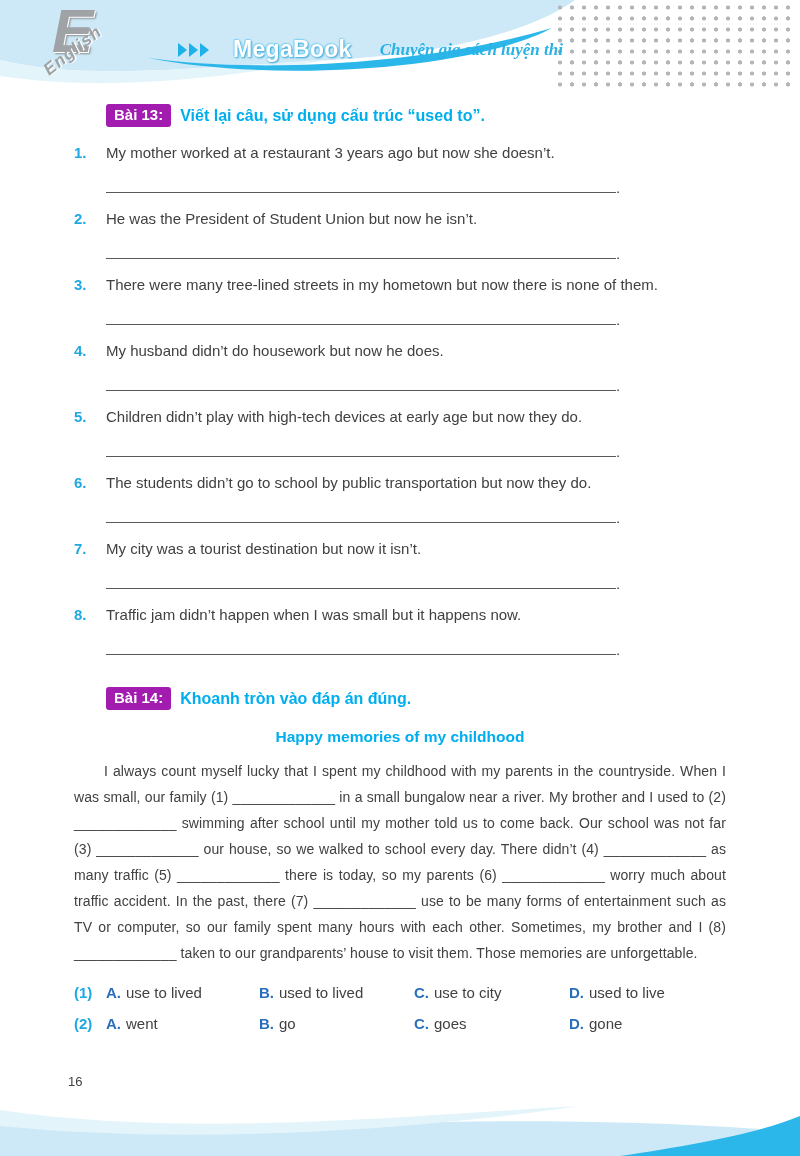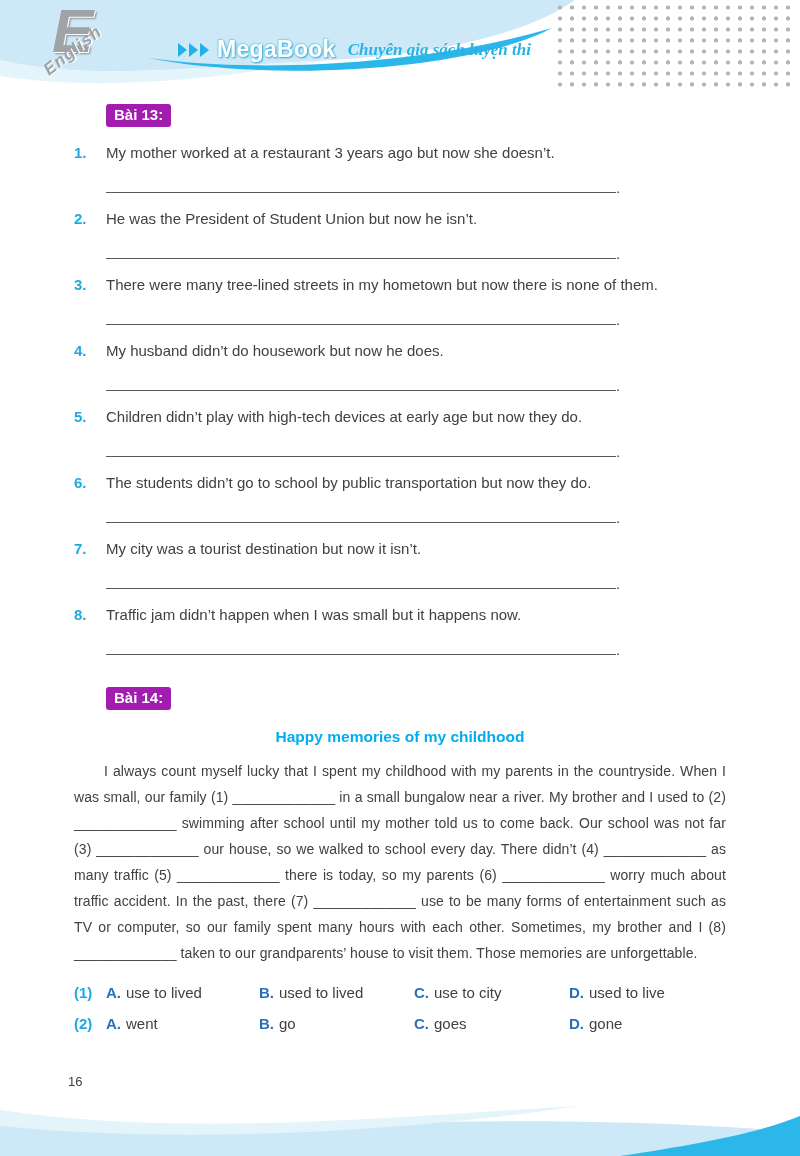--- a/index.html
+++ b/index.html
@@ -23,21 +23,21 @@
     position:absolute; left:52px; top:0px; font-size:62px; font-weight:bold;
     font-style:italic; color:#a0a3a6; line-height:1;
     text-shadow:1px 1px 0 #ffffff, 2px 2px 2px #8a8d90;
   }
   .logo-english {
     position:absolute; left:46px; top:62px; font-size:17px; font-weight:bold;
     font-style:italic; color:#a0a3a6; letter-spacing:1px;
     transform:rotate(-38deg); transform-origin:left center;
     text-shadow:1px 1px 0 #fff;
   }
-  .brand-row { position:absolute; left:178px; top:36px; display:flex; align-items:center; }
+  .brand-row { position:absolute; left:178px; top:36px; display:flex; align-items:center;gap:16px; }
   .chevrons { display:inline-flex; margin-right:6px; }
   .chevrons i {
     display:inline-block; width:0; height:0; margin-right:2px;
     border-left:9px solid #1fb2e8; border-top:7px solid transparent; border-bottom:7px solid transparent;
   }
   .brand {
     font-size:23px; font-weight:bold; color:#ffffff; letter-spacing:0.3px;
     text-shadow:0 0 2px #55c3ec, 1px 1px 2px #2f9fd0, -1px -1px 1px #9adcf5;
   }
   .tagline {
@@ -98,20 +98,21 @@
         <i></i>
       </span>
     <span class="brand">MegaBook</span>
     <span class="tagline">Chuyên gia sách luyện thi</span>
   </div>
 
   <div class="content">
 
     <div class="section-head">
       <span class="badge">Bài 13:</span>
+      <span class="section-title">Viết lại câu, sử dụng cấu trúc “used to”.</span>
     </div>
 
     <div class="ex-item">
       <div class="item-line">
           <span class="item-num">1.</span>
           <span class="item-text">My mother worked at a restaurant 3 years ago but now she doesn’t.</span>
         </div>
       <div class="answer-row"><span class="answer-line"></span><span class="end-dot">.</span></div>
     </div>
 
@@ -166,20 +167,21 @@
     <div class="ex-item">
       <div class="item-line">
           <span class="item-num">8.</span>
           <span class="item-text">Traffic jam didn’t happen when I was small but it happens now.</span>
         </div>
       <div class="answer-row"><span class="answer-line"></span><span class="end-dot">.</span></div>
     </div>
 
     <div class="section-head ex14">
       <span class="badge">Bài 14:</span>
+      <span class="section-title">Khoanh tròn vào đáp án đúng.</span>
     </div>
 
     <div class="passage-title">Happy memories of my childhood</div>
     <p class="passage">I always count myself lucky that I spent my childhood with my parents in the countryside. When I was small, our family (1) _____________ in a small bungalow near a river. My brother and I used to (2) _____________ swimming after school until my mother told us to come back. Our school was not far (3) _____________ our house, so we walked to school every day. There didn’t (4) _____________ as many traffic (5) _____________ there is today, so my parents (6) _____________ worry much about traffic accident. In the past, there (7) _____________ use to be many forms of entertainment such as TV or computer, so our family spent many hours with each other. Sometimes, my brother and I (8) _____________ taken to our grandparents’ house to visit them. Those memories are unforgettable.</p>
 
     <div class="mc-row">
       <span class="qnum">(1)</span>
       <span class="opt"><span class="opt-letter">A.</span><span>use to lived</span></span>
       <span class="opt"><span class="opt-letter">B.</span><span>used to lived</span></span>
       <span class="opt"><span class="opt-letter">C.</span><span>use to city</span></span>

